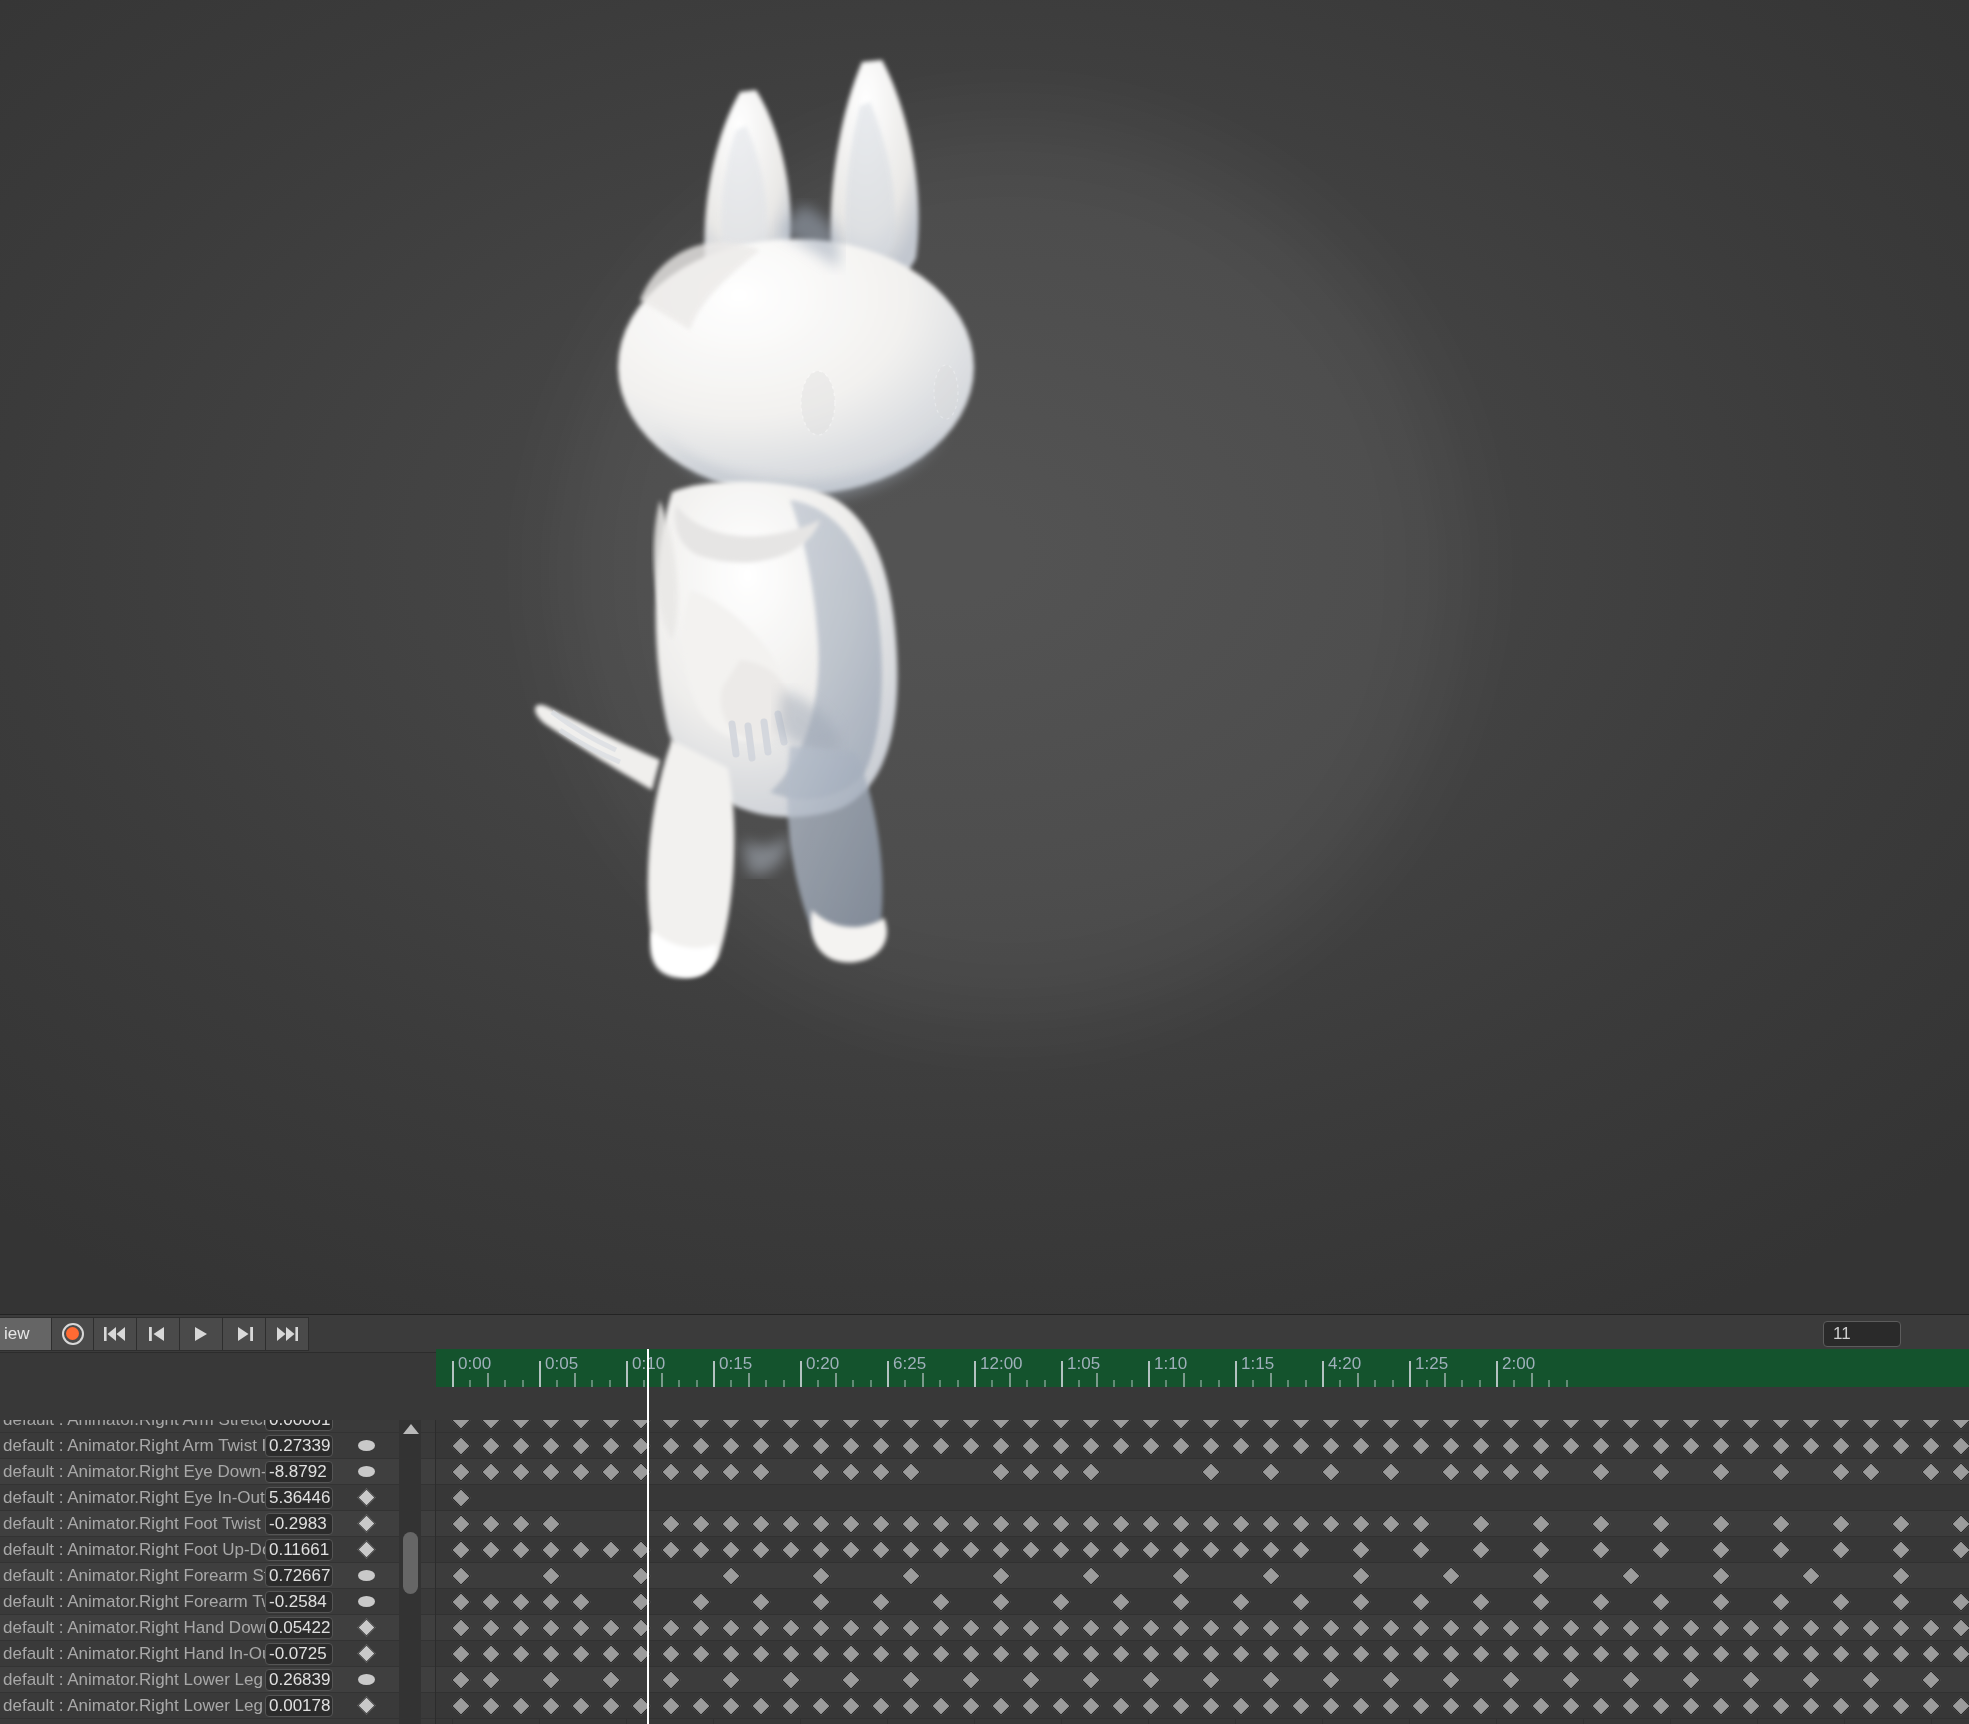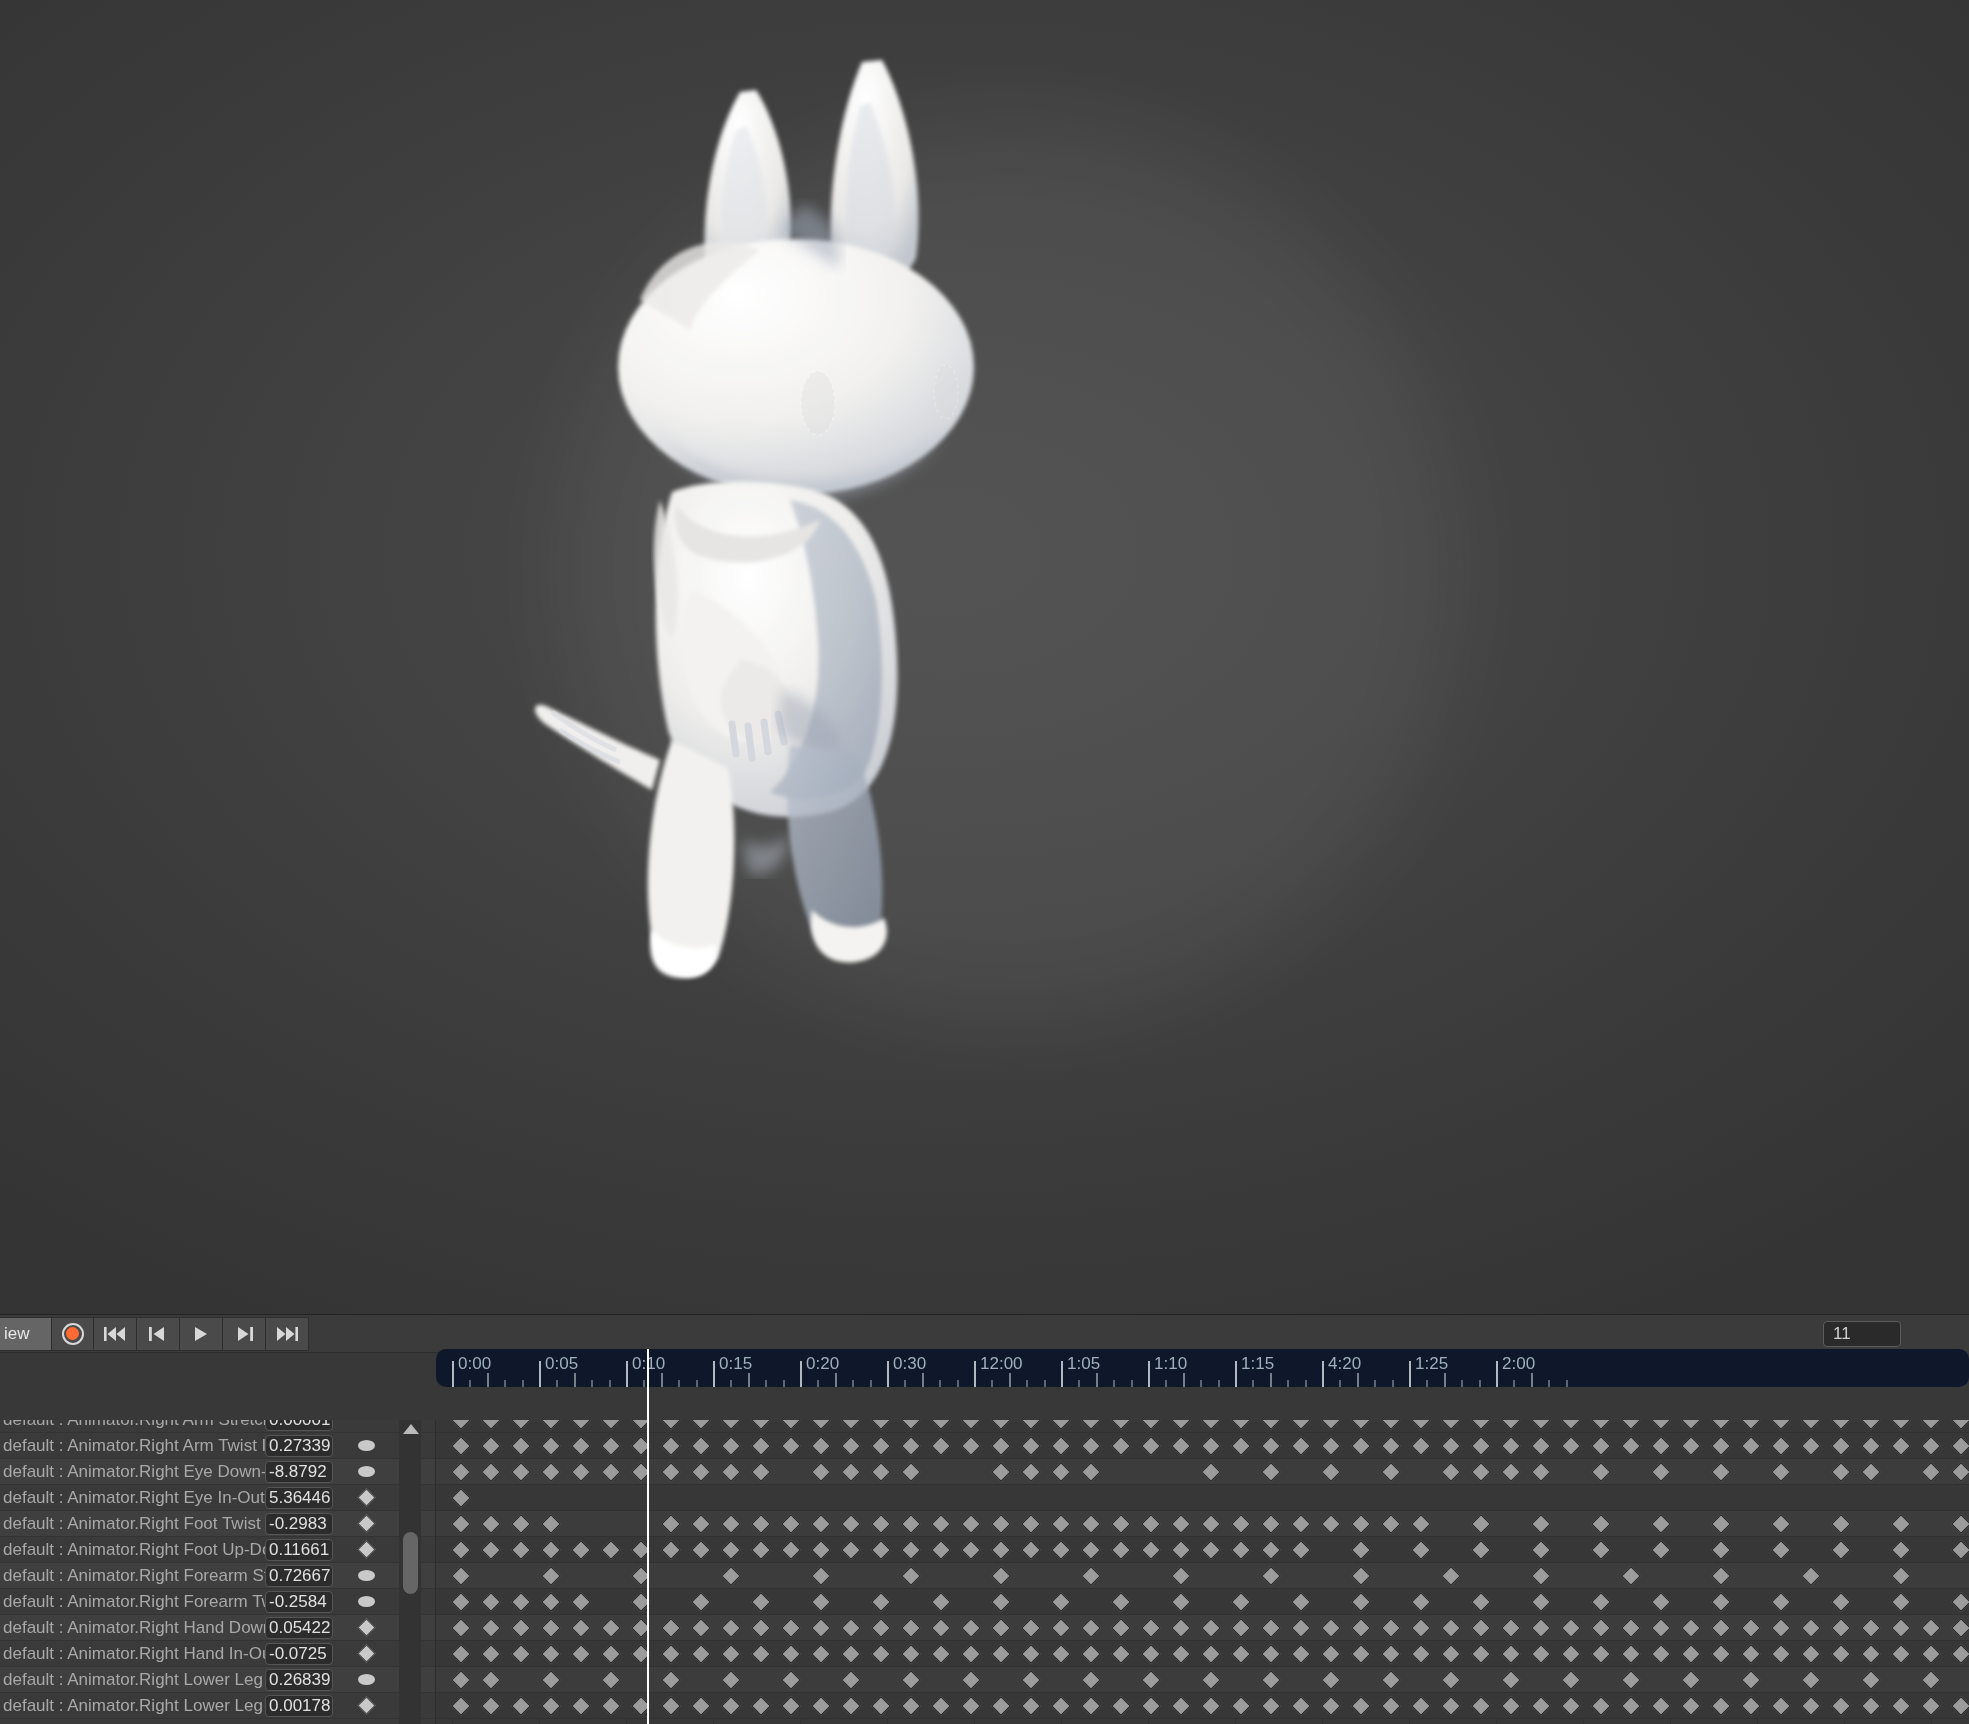--- a/index.html
+++ b/index.html
@@ -65,21 +65,21 @@
   #clip-caret { position:absolute; right:12px; top:12px;
     border-left:8px solid transparent; border-right:8px solid transparent;
     border-top:9px solid #cdcdcd; }
   #row2-gap { width:128px; background:#3b3b3b; border-right:1px solid #2c2c2c; }
   .keybtn { width:43px; height:33px; background:#3b3b3b; border-right:1px solid #2c2c2c;
             display:flex; align-items:center; justify-content:center; }
 
   
   #ruler {
     position:absolute; left:436px; top:34px; width:1533px; height:38px;
-    background:#0f172a; overflow:hidden;border-radius:10px;
+    background:#14532d; overflow:hidden;
   }
   .rtick { position:absolute; bottom:0; width:2px; background:#cfd6da; }
   .rtick.major { height:26px; opacity:.85; }
   .rtick.mid  { height:14px; opacity:.55; }
   .rtick.minor{ height:7px;  opacity:.42; }
   .rlab { position:absolute; top:5px; color:#9fb0ba; font-size:17px; white-space:nowrap; }
 
   
   #prop-list {
     position:absolute; left:0; top:105px; width:436px; height:305px;
@@ -287,21 +287,21 @@
       <div class="rtick mid" style="left: 311.8px;"></div>
       <div class="rtick minor" style="left: 329.2px;"></div>
       <div class="rtick minor" style="left: 346.6px;"></div>
       <div class="rtick major" style="left: 364px;"></div>
       <div class="rlab" style="left: 370px;">0:20</div>
       <div class="rtick minor" style="left: 381.4px;"></div>
       <div class="rtick mid" style="left: 398.8px;"></div>
       <div class="rtick minor" style="left: 416.2px;"></div>
       <div class="rtick minor" style="left: 433.6px;"></div>
       <div class="rtick major" style="left: 451px;"></div>
-      <div class="rlab" style="left: 457px;">0:30</div>
+      <div class="rlab" style="left: 457px;">6:25</div>
       <div class="rtick minor" style="left: 468.4px;"></div>
       <div class="rtick mid" style="left: 485.8px;"></div>
       <div class="rtick minor" style="left: 503.2px;"></div>
       <div class="rtick minor" style="left: 520.6px;"></div>
       <div class="rtick major" style="left: 538px;"></div>
       <div class="rlab" style="left: 544px;">12:00</div>
       <div class="rtick minor" style="left: 555.4px;"></div>
       <div class="rtick mid" style="left: 572.8px;"></div>
       <div class="rtick minor" style="left: 590.2px;"></div>
       <div class="rtick minor" style="left: 607.6px;"></div>

